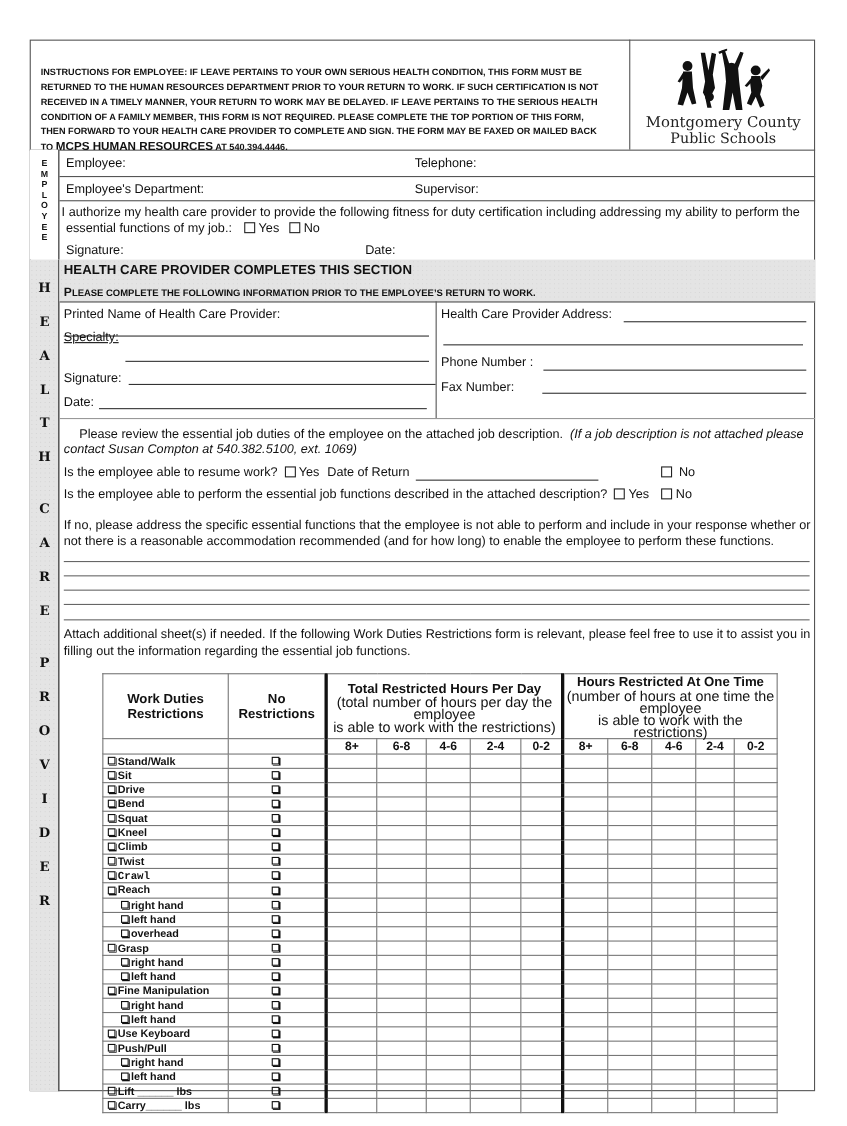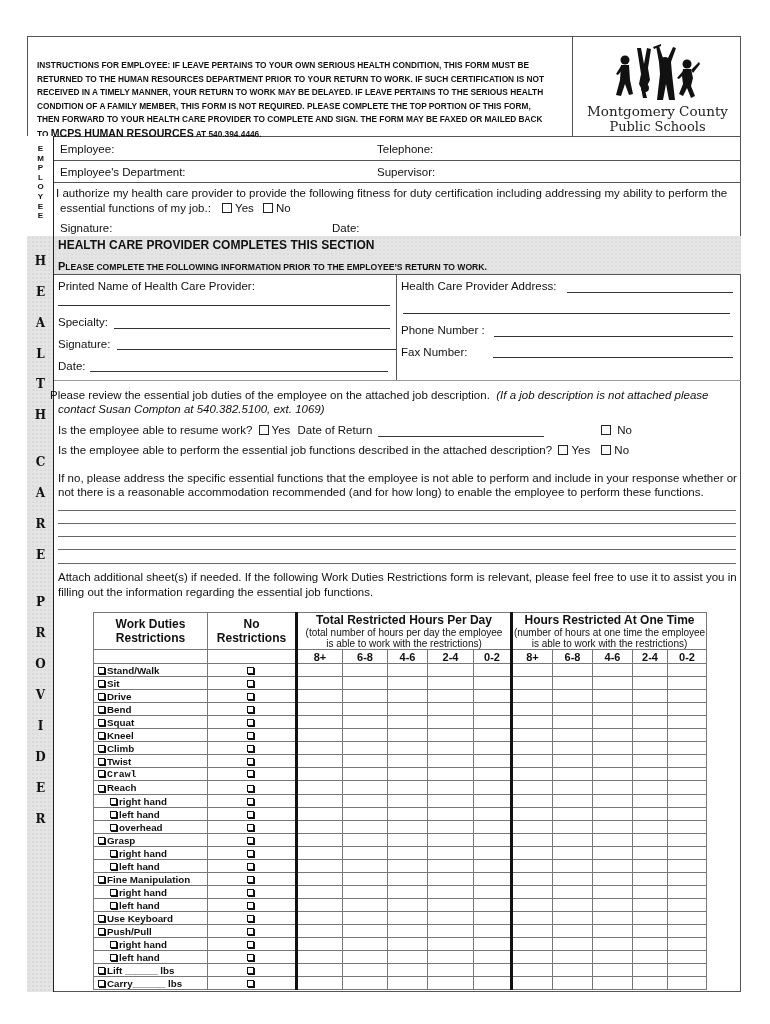--- a/index.html
+++ b/index.html
@@ -21,21 +21,21 @@
   .row-line { position:absolute; left:54px; width:687px; border-top:1px solid #555; }
   .lbl { position:absolute; font-size:11.5px; white-space:nowrap; }
   .cb { display:inline-block; width:10px; height:10px; border:1px solid #222; vertical-align:-1px; box-sizing:border-box; margin:0 3px; }
   .gray-band { position:absolute; left:54px; top:236px; width:687px; height:38px; background:#e4e4e4; background-image:radial-gradient(#d4d4d4 0.6px, transparent 0.8px); background-size:4px 4px; border-bottom:1px solid #555; }
   .uline { position:absolute; border-top:1px solid #333; }
   
   table.wd { position:absolute; left:93px; top:612px; border-collapse:collapse; font-size:9.8px; }
   table.wd td { border:1px solid #777; padding:0; height:12px; box-sizing:border-box; }
   table.wd td.thickL { border-left:3px solid #111; }
   .wd .h1 { font-weight:bold; font-size:12px; text-align:center; line-height:14px; }
-  .wd .hsub { font-size:10px; font-weight:normal; text-align:center; line-height:11px; }
+  .wd .hsub { font-size:13px; font-weight:normal; text-align:center; line-height:11px; }
   .wd .num { font-weight:bold; font-size:11px; text-align:center; height:14px; }
   .wd .item { font-weight:bold; white-space:nowrap; padding-left:4px; }
   .wd .item.sub { padding-left:16px; }
   .wd .ck { text-align:center; }
   .sq { display:inline-block; width:7px; height:7px; border:1px solid #111; box-shadow:1px 1px 0 #111; box-sizing:border-box; margin-right:2px; vertical-align:-0.5px; }
 </style>
 </head>
 <body>
 
 <div class="frame"></div>
@@ -125,38 +125,38 @@
 </div>
 
 <div class="gray-band">
   <div class="abs" style="left:4px;top:2px;font-size:12px;font-weight:bold;">HEALTH CARE PROVIDER COMPLETES THIS SECTION</div>
   <div class="abs" style="left:4px;top:20px;font-weight:bold;white-space:nowrap;"><span style="font-size:11px">P</span><span style="font-size:8.6px">LEASE COMPLETE THE FOLLOWING INFORMATION PRIOR TO THE EMPLOYEE’S RETURN TO WORK.</span></div>
 </div>
 
 <div class="abs" style="left:396px;top:274px;height:106px;border-left:1px solid #555;"></div>
 <div class="lbl" style="left:58px;top:280px;">Printed Name of Health Care Provider:</div>
 <div class="uline" style="left:58px;top:305px;width:332px;"></div>
-<div class="lbl" style="left:58px;top:316px;">Specialty:</div>
+<div class="lbl" style="left:58px;top:301px;text-decoration:underline;">Specialty:</div>
 <div class="uline" style="left:114px;top:328px;width:276px;"></div>
 <div class="lbl" style="left:58px;top:338px;">Signature:</div>
 <div class="uline" style="left:117px;top:349px;width:279px;"></div>
 <div class="lbl" style="left:58px;top:360px;">Date:</div>
 <div class="uline" style="left:90px;top:371px;width:298px;"></div>
 
 <div class="lbl" style="left:401px;top:280px;">Health Care Provider Address:</div>
 <div class="uline" style="left:567px;top:292px;width:166px;"></div>
 <div class="uline" style="left:403px;top:313px;width:327px;"></div>
 <div class="lbl" style="left:401px;top:324px;">Phone Number :</div>
 <div class="uline" style="left:494px;top:336px;width:239px;"></div>
 <div class="lbl" style="left:401px;top:346px;">Fax Number:</div>
 <div class="uline" style="left:493px;top:357px;width:240px;"></div>
 
 <div class="row-line" style="top:380px;border-top-color:#999;"></div>
 
-<div class="lbl" style="left:50px;top:389px;"><span>Please review the essential job duties of the employee on the attached job description.</span>&nbsp; <i>(If a job description is not attached please</i></div>
+<div class="lbl" style="left:72px;top:389px;"><span>Please review the essential job duties of the employee on the attached job description.</span>&nbsp; <i>(If a job description is not attached please</i></div>
 <div class="lbl" style="left:58px;top:403px;font-style:italic;">contact Susan Compton at 540.382.5100, ext. 1069)</div>
 
 <div class="lbl" style="left:58px;top:424px;">
   <span>Is the employee able to resume work?</span>
   <span class="cb"></span><span>Yes</span>
   <span style="margin-left:4px">Date of Return</span>
 </div>
 <div class="uline" style="left:378px;top:436px;width:166px;"></div>
 <div class="lbl" style="left:598px;top:424px;"><span class="cb"></span> <span>No</span></div>
 

